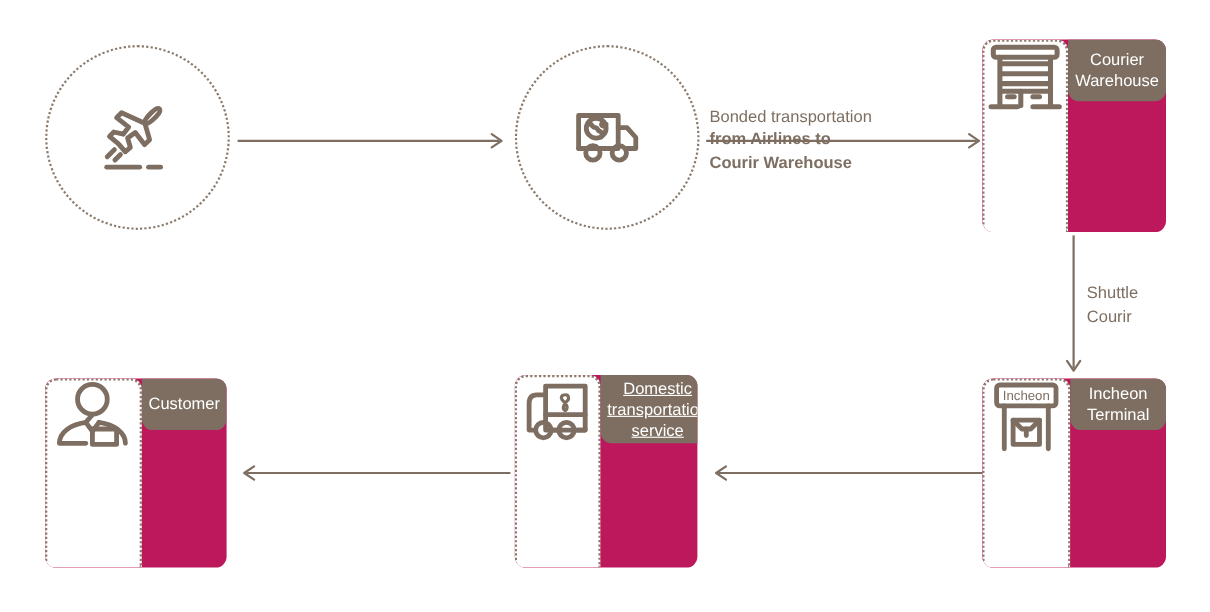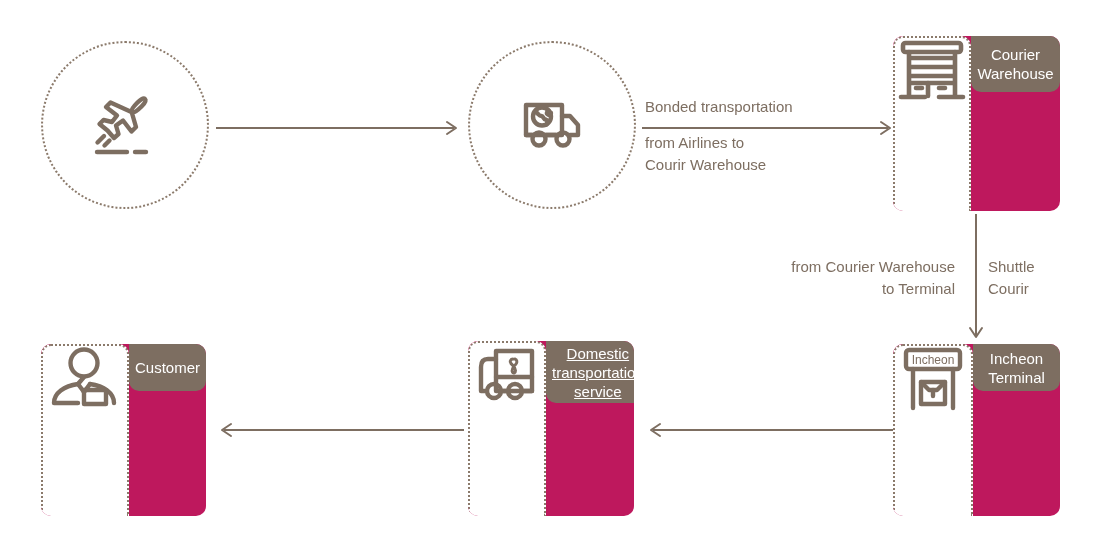--- a/index.html
+++ b/index.html
@@ -128,21 +128,21 @@
   </div>
 
   <div class="arrow" style="left:642px; top:120px;">
     <svg width="252" height="16" viewBox="0 0 252 16">
       <line x1="0" y1="8" x2="246" y2="8" stroke="#7d6e61" stroke-width="2"></line>
       <polyline points="239,2 248,8 239,14" fill="none" stroke="#7d6e61" stroke-width="2" stroke-linecap="round" stroke-linejoin="round"></polyline>
     </svg>
   </div>
 
   <div class="edge-label lbl-center" style="left:645px; top:96px; width:245px;">Bonded transportation</div>
-  <div class="edge-label lbl-center" style="left:645px; top:132px; width:245px;">from Airlines to
+  <div class="edge-label lbl-center" style="left:645px; top:116px; width:245px;font-weight:bold;">from Airlines to
 Courir Warehouse</div>
 
   <div class="card-node" style="left:893px; top:36px; width:167px; height:175px;">
     <div class="card-top">
       <span class="icon">
         <svg width="74" height="68" viewBox="0 0 74 68" fill="none" stroke="#7d6e61" stroke-width="4.6" stroke-linecap="round" stroke-linejoin="round">
           <rect x="8" y="5" width="58" height="9" rx="2.5"></rect>
           <path d="M15 20 H59"></path>
           <path d="M15 29 H59"></path>
           <path d="M15 38 H59"></path>
@@ -161,22 +161,20 @@
 Warehouse</div>
   </div>
 
   <div class="arrow" style="left:968px; top:214px;">
     <svg width="16" height="128" viewBox="0 0 16 128">
       <line x1="8" y1="0" x2="8" y2="121" stroke="#7d6e61" stroke-width="2"></line>
       <polyline points="2,114 8,123 14,114" fill="none" stroke="#7d6e61" stroke-width="2" stroke-linecap="round" stroke-linejoin="round"></polyline>
     </svg>
   </div>
 
-  <div class="edge-label lbl-right" style="left:700px; top:256px; width:255px;">from Courier Warehouse
-to Terminal</div>
   <div class="edge-label lbl-left" style="left:988px; top:256px; width:100px;">Shuttle
 Courir</div>
 
   <div class="card-node" style="left:893px; top:344px; width:167px; height:172px;">
     <div class="card-top">
       <span class="icon">
         <svg width="76" height="68" viewBox="0 0 76 68" fill="none" stroke="#7d6e61" stroke-width="4.4" stroke-linecap="round" stroke-linejoin="round">
           <rect x="11" y="4" width="54" height="19" rx="3"></rect>
           <text x="38" y="18" font-family="Liberation Sans, sans-serif" font-size="12" fill="#7d6e61" stroke="none" text-anchor="middle">Incheon</text>
           <path d="M18 23 V62"></path>

